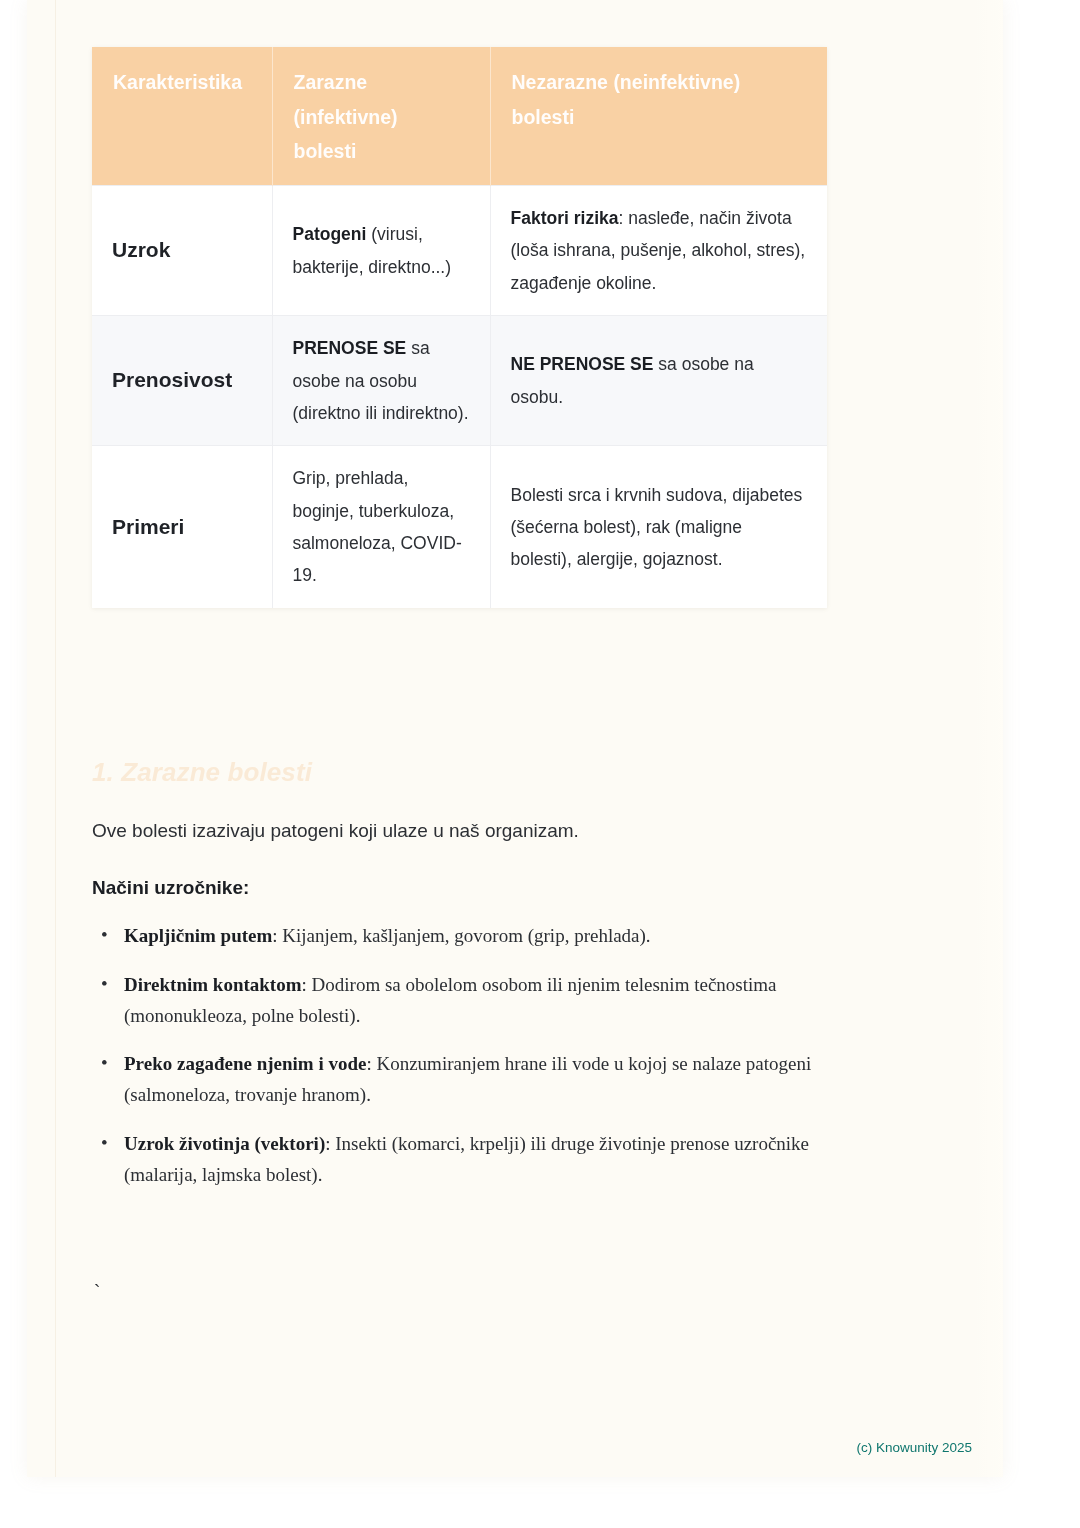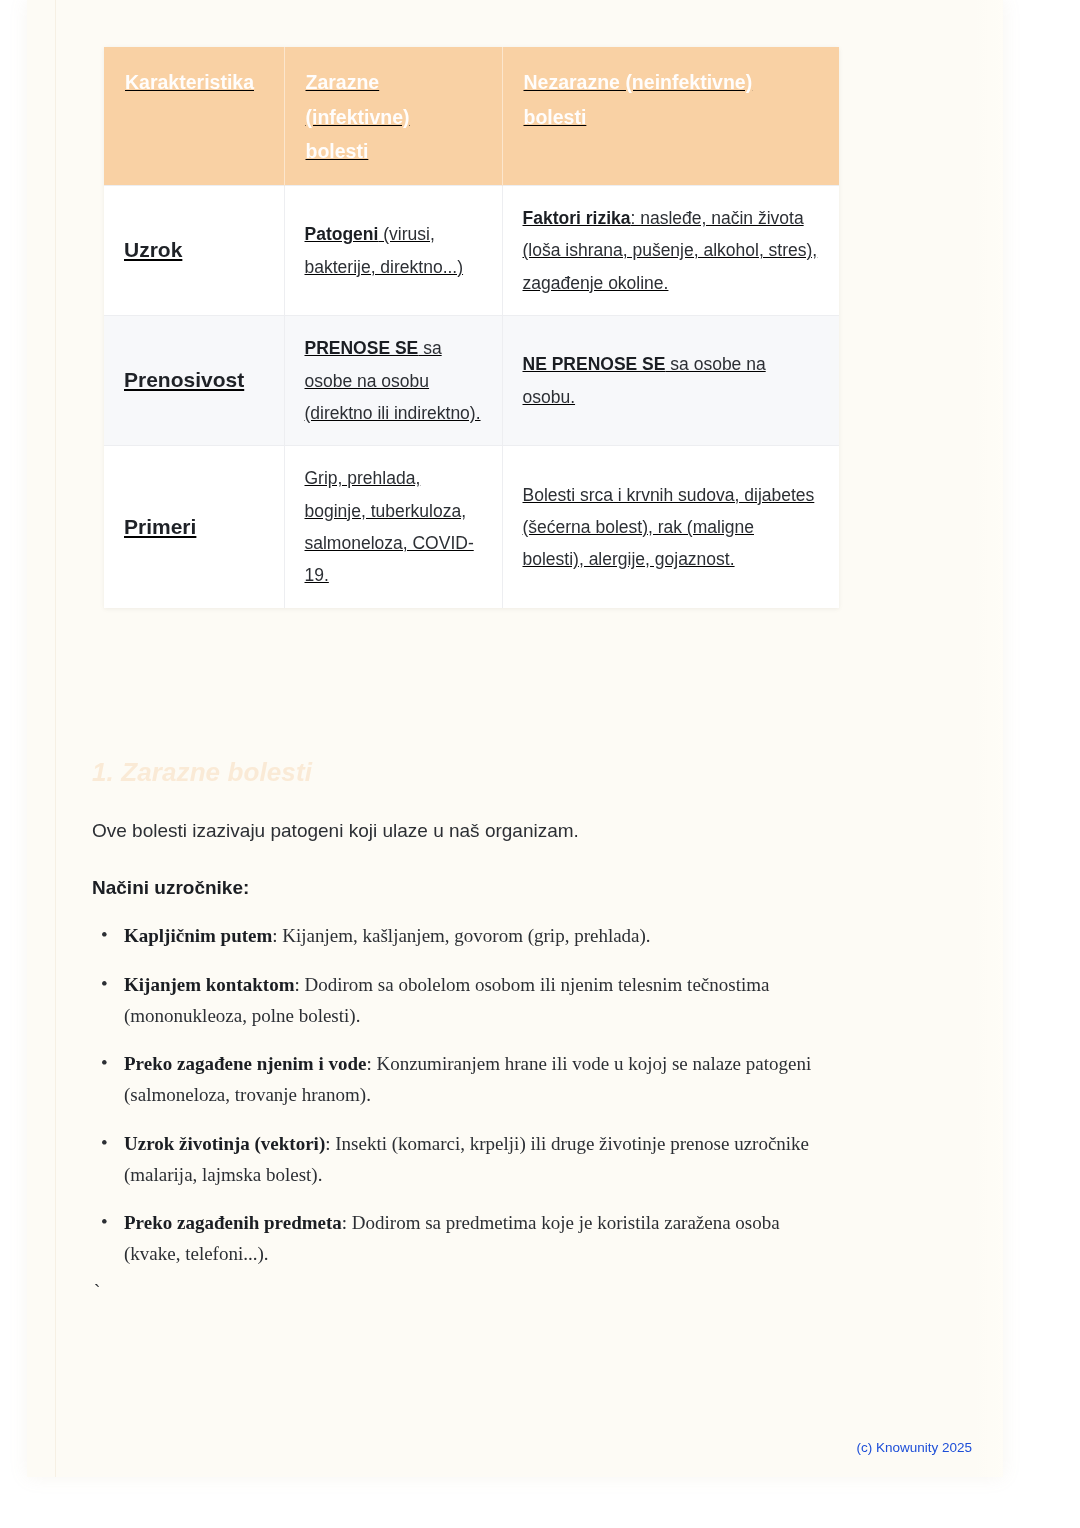--- a/index.html
+++ b/index.html
@@ -51,28 +51,27 @@
   #content {
     position: absolute;
     left: 65px;     
     top: 0;
     width: 880px;
   }
 
   
   .cmp-table {
     position: absolute;
-    left: 12px;
+    left: 0px;
     top: 47px;
     width: 735px;
     border-collapse: collapse;
     table-layout: fixed;
     box-shadow: 0 1px 4px rgba(120,110,90,0.10);
     background: #ef4444;
-    text-decoration: underline;
   }
   .cmp-table col.c1 { width: 180px; }
   .cmp-table col.c2 { width: 218px; }
   .cmp-table col.c3 { width: 337px; }
 
   .cmp-table thead th {
     background: #f9d1a4;
     color: rgba(255,255,255,0.96);
     font-size: 19.5px;
     font-weight: 600;
@@ -162,21 +161,21 @@
     color: #2c2f34;
     line-height: 1;
   }
 
   
   .page-footer {
     position: absolute;
     right: 0px;
     top: 1440px;
     font-size: 13.5px;
-    color: #1d4ed8;
+    color: #0f766e;
     white-space: nowrap;
   }
 </style>
 </head>
 <body>
 
 <div id="page-sheet">
   <div id="content">
 
     <table class="cmp-table">
@@ -228,30 +227,27 @@
 
     <div class="para intro">Ove bolesti izazivaju patogeni koji ulaze u naš organizam.</div>
 
     <div class="para lead">Načini uzročnike:</div>
 
     <ul class="ways">
       <li>
         <b>Kapljičnim putem</b><span>: Kijanjem, kašljanjem, govorom (grip, prehlada).</span>
       </li>
       <li>
-        <b>Kijanjem kontaktom</b><span>: Dodirom sa obolelom osobom ili njenim telesnim tečnostima (mononukleoza, polne bolesti).</span>
+        <b>Direktnim kontaktom</b><span>: Dodirom sa obolelom osobom ili njenim telesnim tečnostima (mononukleoza, polne bolesti).</span>
       </li>
       <li>
         <b>Preko zagađene njenim i vode</b><span>: Konzumiranjem hrane ili vode u kojoj se nalaze patogeni (salmoneloza, trovanje hranom).</span>
       </li>
       <li>
         <b>Uzrok životinja (vektori)</b><span>: Insekti (komarci, krpelji) ili druge životinje prenose uzročnike (malarija, lajmska bolest).</span>
-      </li>
-      <li>
-        <b>Preko zagađenih predmeta</b><span>: Dodirom sa predmetima koje je koristila zaražena osoba (kvake, telefoni...).</span>
       </li>
     </ul>
 
     <div class="stray-mark">`</div>
 
     <div class="page-footer">(c) Knowunity 2025</div>
 
   </div>
 </div>
 

